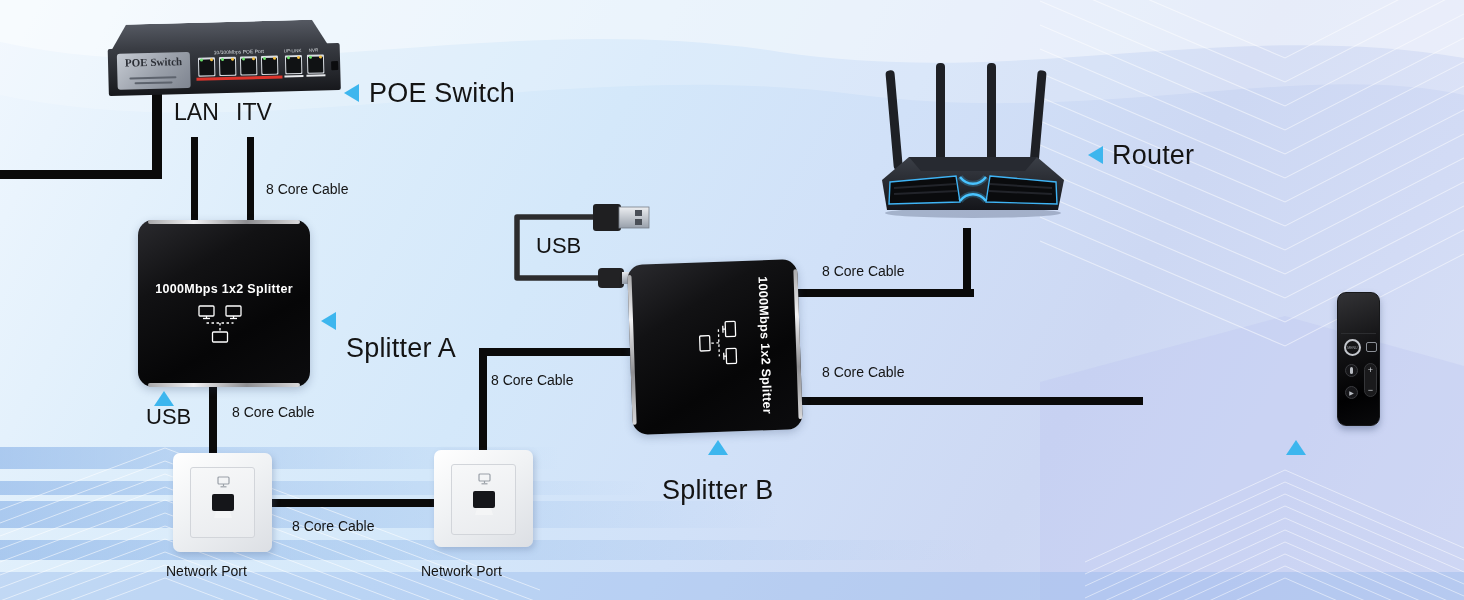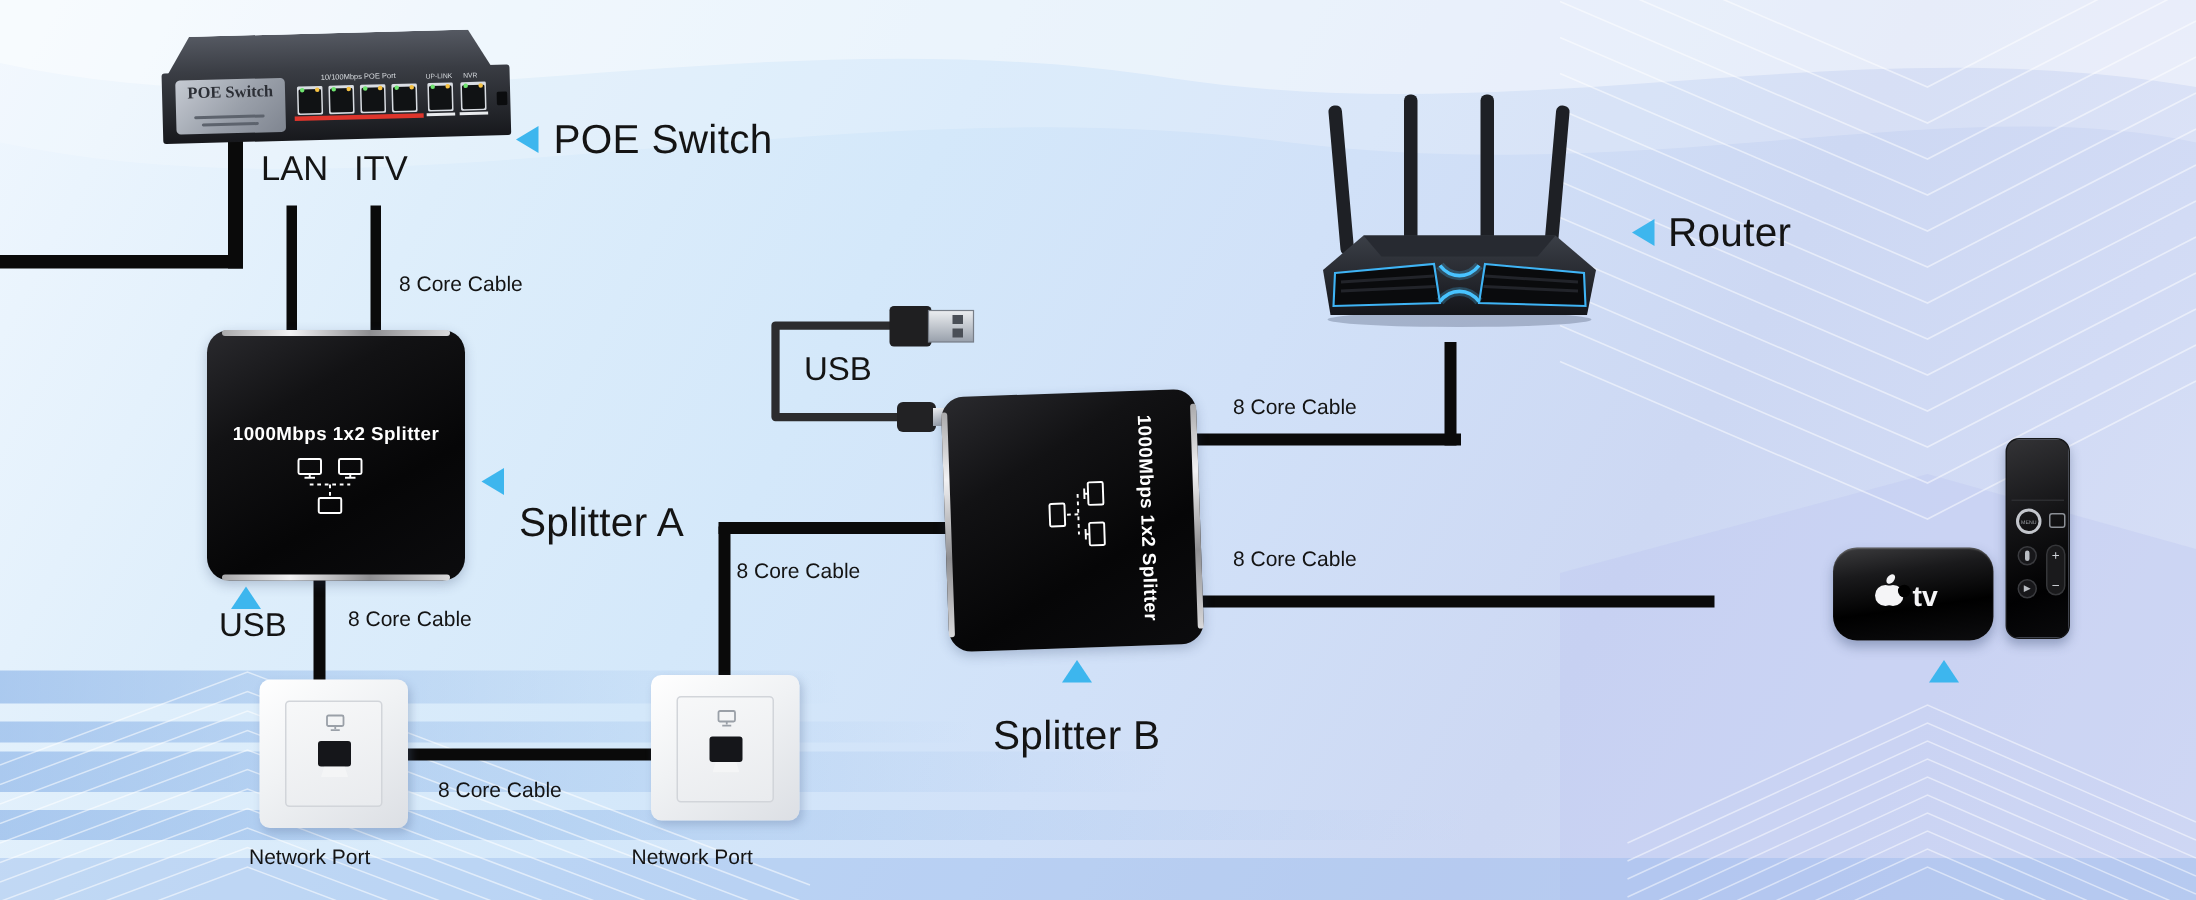--- a/index.html
+++ b/index.html
@@ -336,31 +336,20 @@
     <g stroke="#49c3ff" fill="none">
       <path d="M88,117 C95,126 107,126 114,117" stroke-width="2.4"></path>
       <path d="M88,141 C95,132 107,132 114,141" stroke-width="2.4"></path>
       <path d="M88,117 C95,126 107,126 114,117" stroke-width="6" opacity="0.25"></path>
       <path d="M88,141 C95,132 107,132 114,141" stroke-width="6" opacity="0.25"></path>
     </g>
   </svg>
   <span class="tri-left" style="left:1088px;top:146px;"></span>
   <div class="dev-label" style="left:1112px;top:140px;">Router</div>
 
-  <div class="abs" id="appletv-box">
-    <svg class="abs" style="left:26px;top:15px;" width="58" height="30" viewBox="0 0 58 30">
-      <g>
-        <circle cx="9" cy="17" r="7" fill="#f5f5f7"></circle>
-        <circle cx="14" cy="17" r="7" fill="#f5f5f7"></circle>
-        <circle cx="21.5" cy="14" r="4.2" fill="#000"></circle>
-        <ellipse cx="12.5" cy="6" rx="2.4" ry="3.6" transform="rotate(38 12.5 6)" fill="#f5f5f7"></ellipse>
-      </g>
-      <text x="27" y="24" font-family="Liberation Sans, sans-serif" font-weight="bold" font-size="19" fill="#f5f5f7">tv</text>
-    </svg>
-  </div>
   <div class="abs" id="remote">
     <div class="rm-seam"></div>
     <div class="rm-ring">
         <span>MENU</span>
       </div>
     <div class="rm-tv"></div>
     <div class="rm-round" style="left:7px;top:71px;">
         <span class="rm-mic-bar"></span>
       </div>
     <div class="rm-vol">

